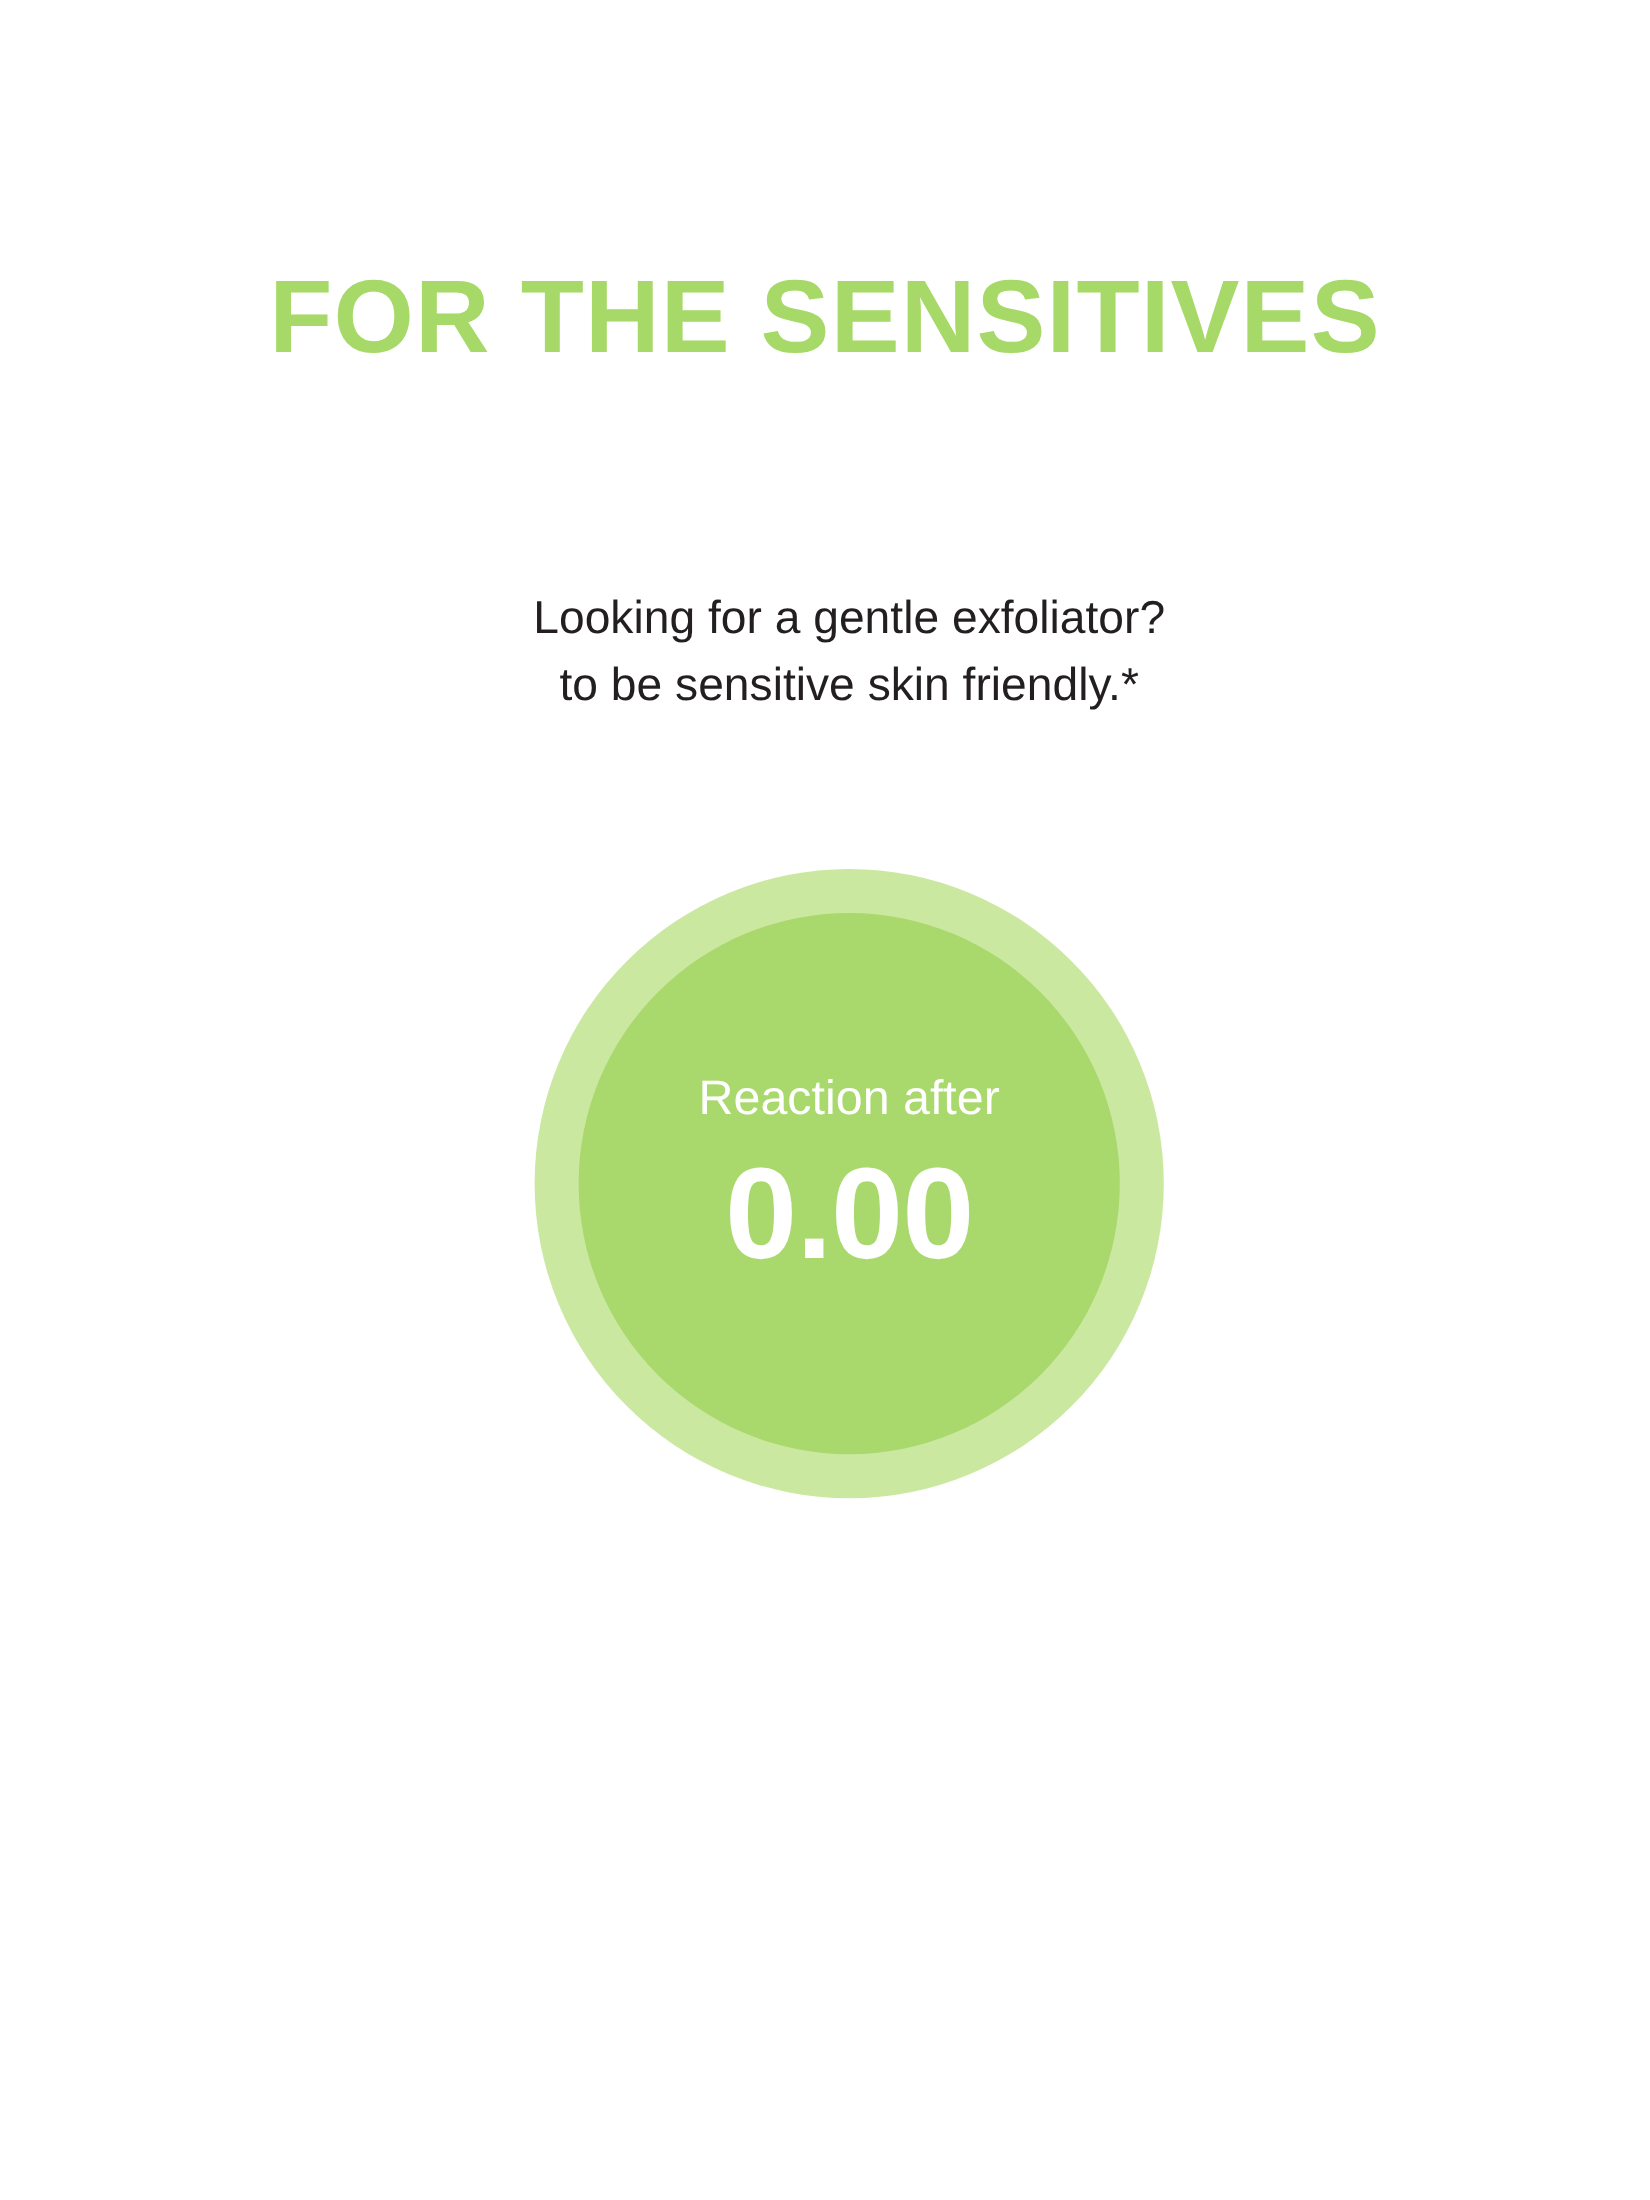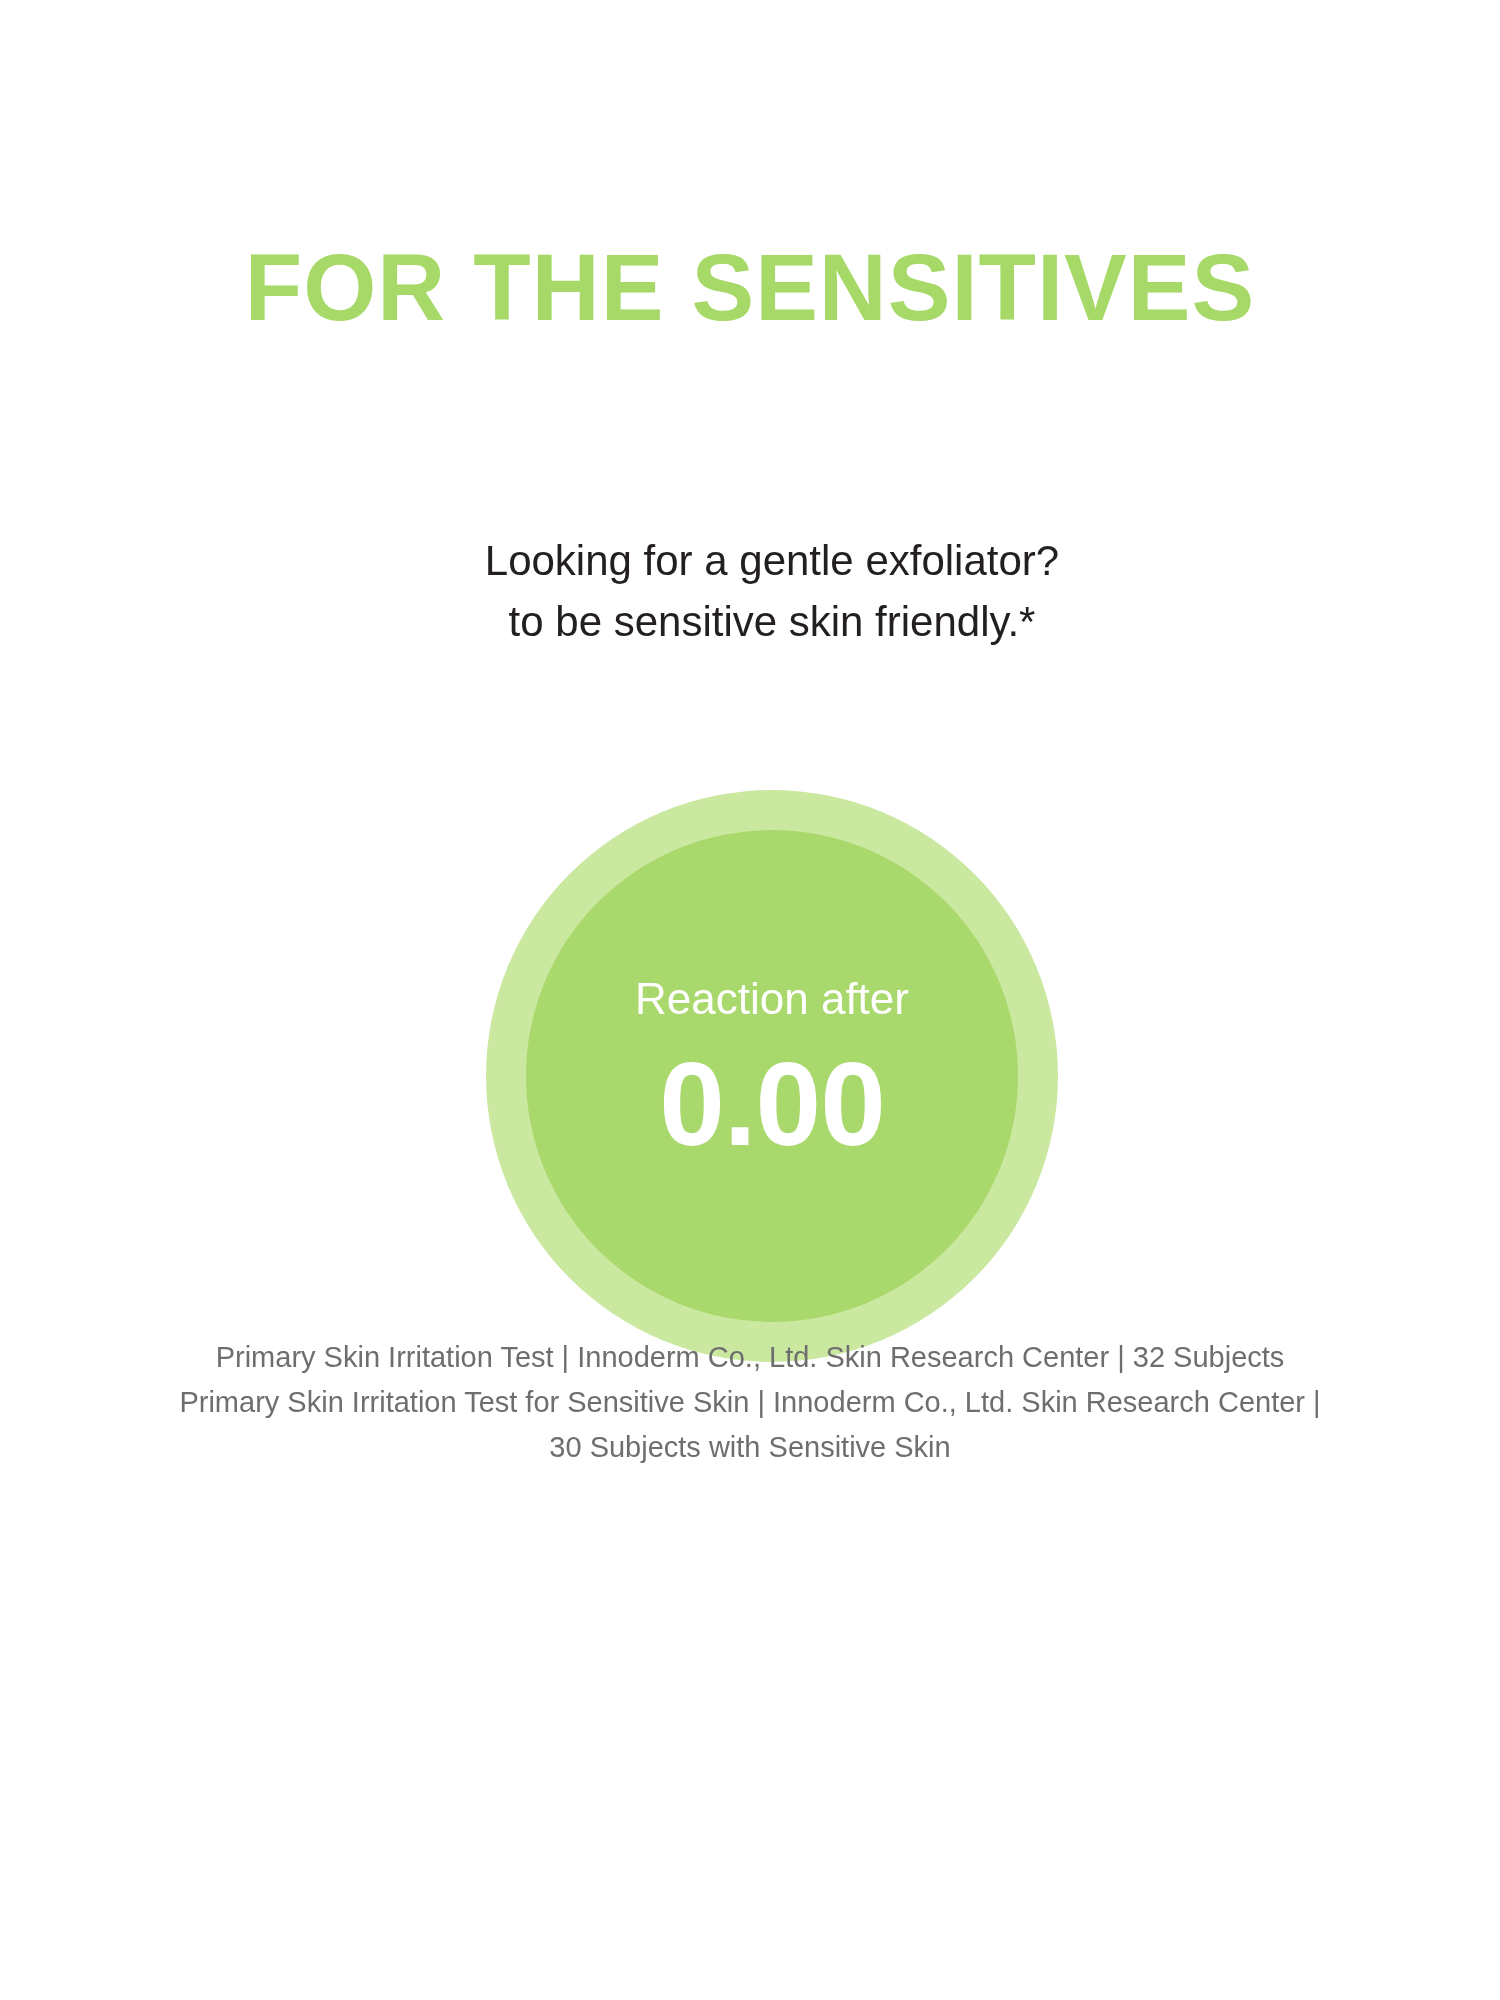--- a/index.html
+++ b/index.html
@@ -141,19 +141,14 @@
     <div class="badge-outer">
       <div class="badge-inner">
         <div class="badge-label">
           <span class="line">Reaction after</span>
         </div>
         <div class="badge-value">0.00</div>
       </div>
     </div>
   </div>
 
-  <div class="footnote">
-    <span class="line">Primary Skin Irritation Test  |  Innoderm Co., Ltd. Skin Research Center  |  32 Subjects</span>
-    <span class="line">Primary Skin Irritation Test for Sensitive Skin  |  Innoderm Co., Ltd. Skin Research Center  |</span>
-    <span class="line">30 Subjects with Sensitive Skin</span>
-  </div>
 
 </div>
 
 </body></html>

